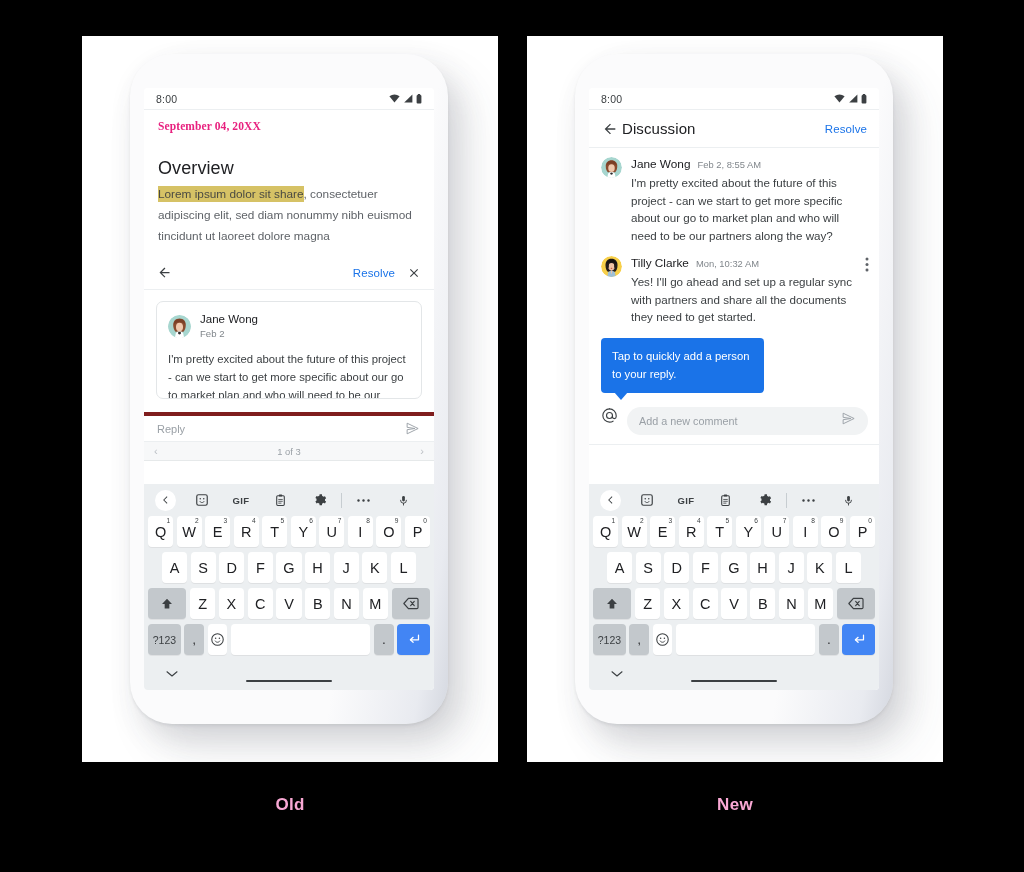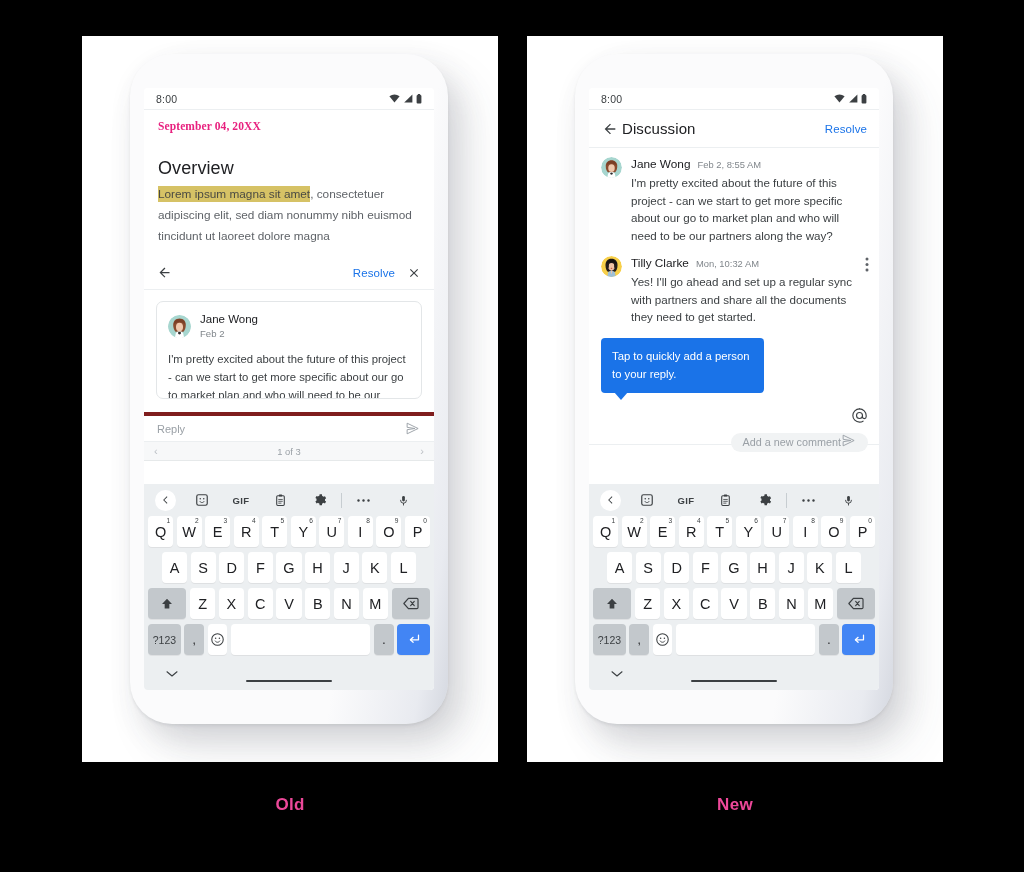--- a/index.html
+++ b/index.html
@@ -31,21 +31,21 @@
   .panel.left  { left: 82px; }
   .panel.right { left: 527px; }
 
   .caption {
     position: absolute;
     top: 795px;
     width: 416px;
     text-align: center;
     font-size: 17px;
     font-weight: 700;
-    color: #ec4899;
+    color: #f9a8d4;
     letter-spacing: .3px;
   }
   .caption.left  { left: 82px; }
   .caption.right { left: 527px; }
 
   
   .phone {
     position: absolute;
     top: 18px;
     left: 48px;
@@ -251,26 +251,25 @@
     border-left: 7px solid transparent;
     border-right: 7px solid transparent;
     border-top: 8px solid #1a73e8;
   }
 
   
   .composer {
     margin-top: 14px;
     height: 38px;
     display: flex;
-    align-items: flex-end;
+    align-items: flex-start;
     gap: 9px;
     padding: 0 11px;
     background: #fff;
     border-bottom: 1px solid #eceff1;
-    flex-direction: column;
   }
   .composer-field {
     flex: 1;
     height: 28px;
     background: #f1f3f4;
     border-radius: 14px;
     display: flex;
     align-items: center;
     padding: 0 12px;
   }
@@ -380,21 +379,21 @@
             <svg width="6" height="10" viewBox="0 0 6 10">
                 <rect x="1.8" y="0" width="2.4" height="1.2" fill="#3c4043"></rect>
                 <rect x="0.6" y="1" width="4.8" height="8.6" rx="1" fill="#3c4043"></rect>
               </svg>
           </span>
         </div>
 
         <div class="doc">
           <div class="doc-date">September 04, 20XX</div>
           <div class="doc-title">Overview</div>
-          <div class="doc-body"><span class="hl">Lorem ipsum magna sit amet</span><span>, consectetuer adipiscing elit, sed diam nonummy nibh euismod tincidunt ut laoreet dolore magna</span></div>
+          <div class="doc-body"><span class="hl">Lorem ipsum dolor sit share</span><span>, consectetuer adipiscing elit, sed diam nonummy nibh euismod tincidunt ut laoreet dolore magna</span></div>
         </div>
 
         <div class="sheet-bar" style="margin-top:9px">
           <span class="icon-btn">
             <svg width="15" height="15" viewBox="0 0 24 24">
                 <path d="M20 11H7.8l5.6-5.6L12 4l-8 8 8 8 1.4-1.4L7.8 13H20z" fill="#3c4043"></path>
               </svg>
           </span>
           <span class="spacer"></span>
           <span class="resolve">Resolve</span>

